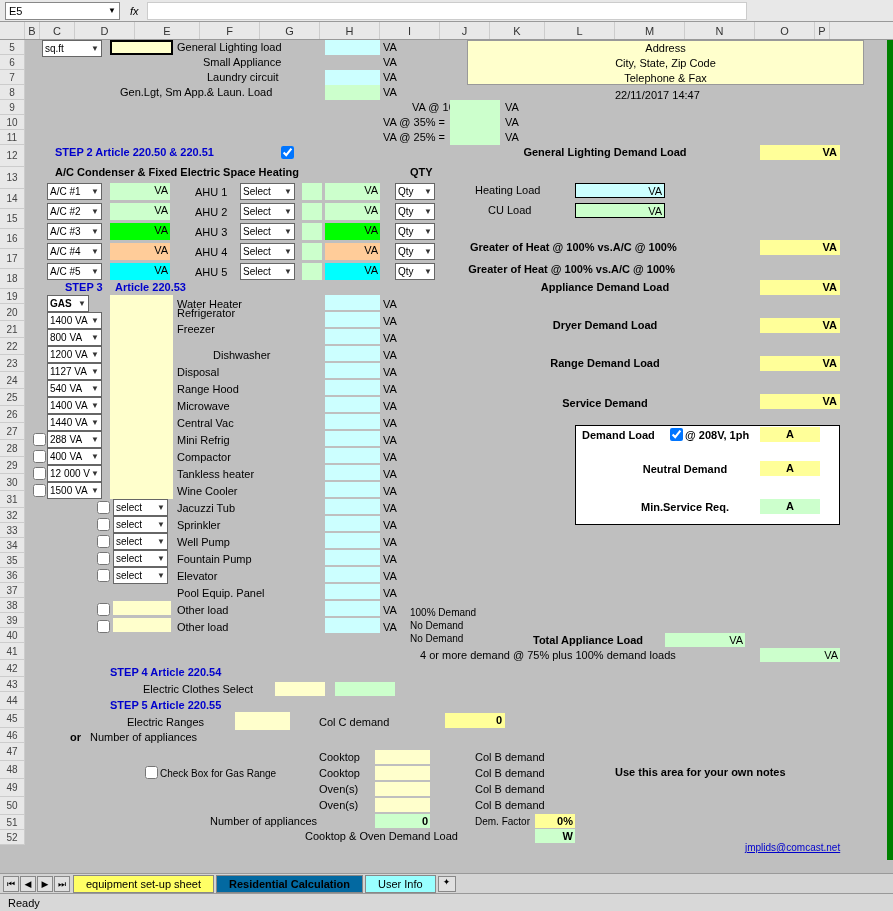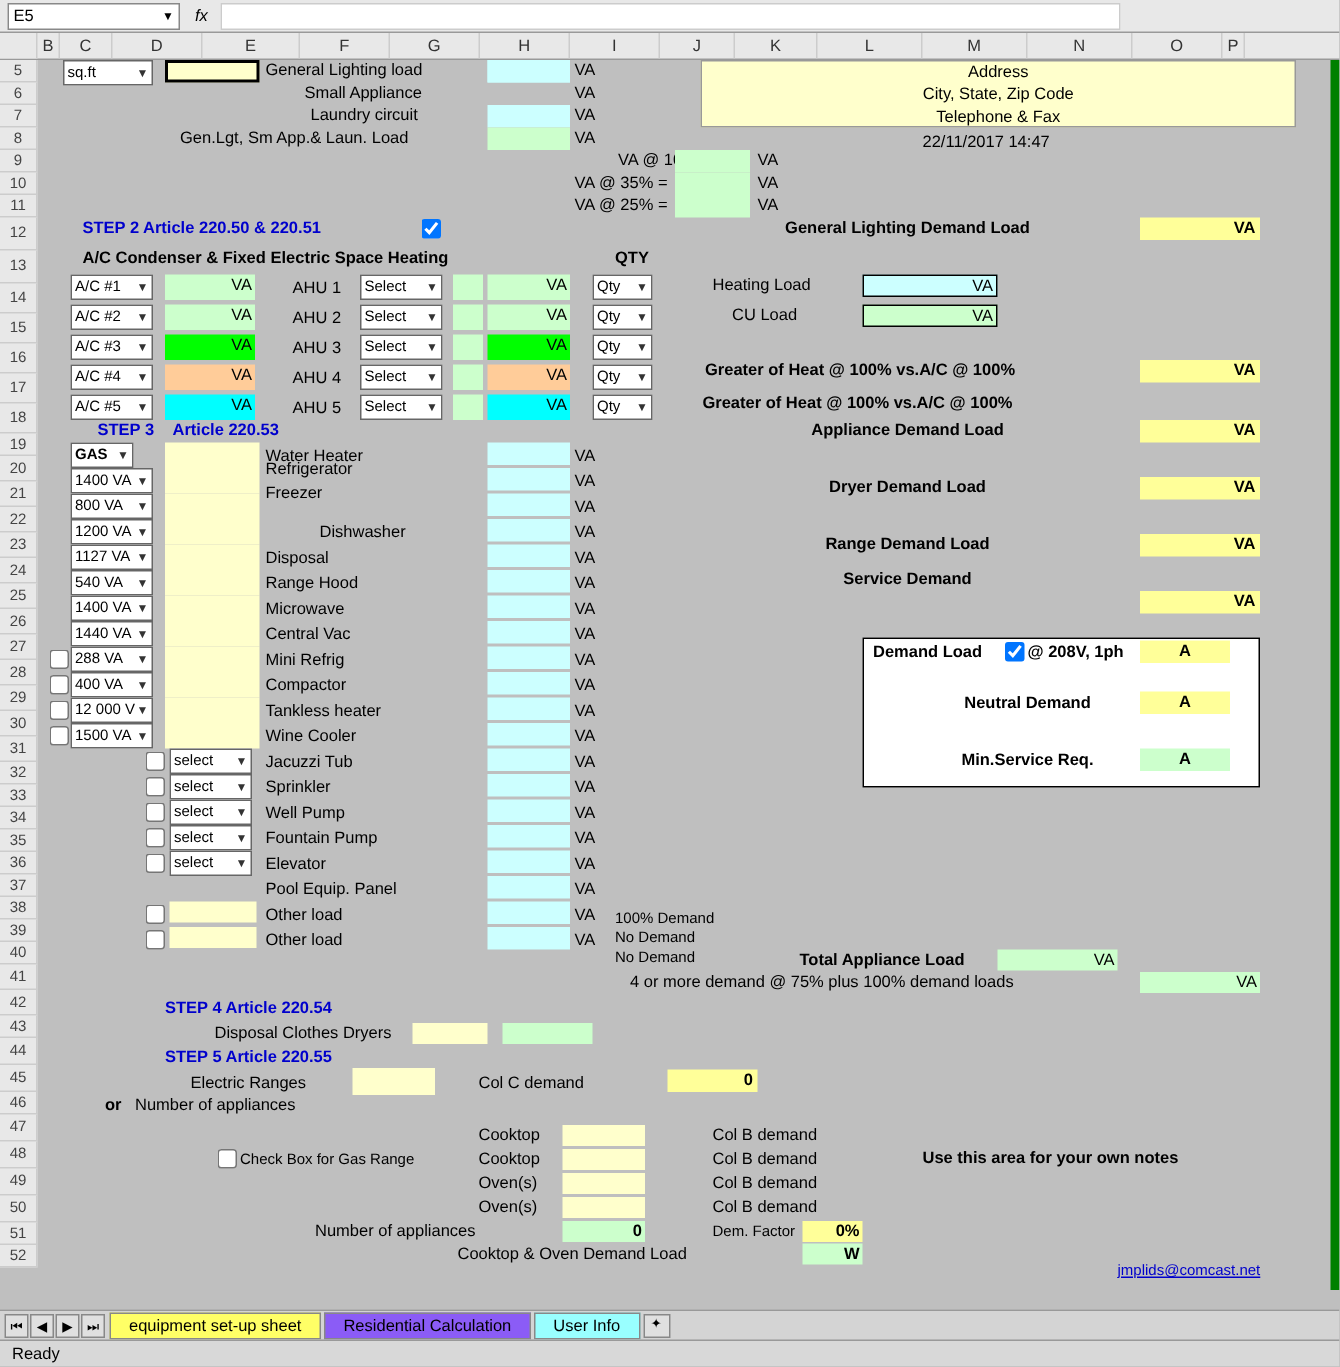--- a/index.html
+++ b/index.html
@@ -42,21 +42,21 @@
 
 .dropdown { position: absolute; height: 17px; background: white; border: 1px solid #666; font-size: 10px; display: flex; align-items: center; justify-content: space-between; padding: 0 2px; }
 .dropdown::after { content: "▼"; font-size: 8px; color: #333; }
 .checkbox { position: absolute; width: 13px; height: 13px; }
 
 
 .sheet-tabs { position: absolute; bottom: 18px; left: 0; right: 0; height: 20px; background: #d4d4d4; display: flex; align-items: center; border-top: 1px solid #999; }
 .nav-btns { display: flex; margin-left: 3px; }
 .nav-btn { width: 16px; height: 16px; background: #e0e0e0; border: 1px solid #888; font-size: 9px; text-align: center; line-height: 14px; margin-right: 1px; cursor: pointer; }
 .tab { padding: 2px 12px; border: 1px solid #888; font-size: 11px; margin-left: 2px; cursor: pointer; }
-.tab.active { background: #8b5cf6; font-weight: normal; }
+.tab.active { background: #0369a1; font-weight: bold; }
 .tab.yellow { background: #ffff66; }
 .tab.cyan { background: #99ffff; }
 .tab-end { width: 18px; height: 16px; background: #e0e0e0; border: 1px solid #888; text-align: center; font-size: 9px; margin-left: 2px; }
 
 
 .status-bar { position: absolute; bottom: 0; left: 0; right: 0; height: 18px; background: #d8d8d8; border-top: 1px solid #999; padding-left: 8px; font-size: 11px; line-height: 18px; }
 
 .right-border { position: absolute; right: 0; top: 40px; width: 6px; height: 820px; background: #008000; }
 
 a.email { color: #0000cc; text-decoration: underline; font-size: 10px; }
@@ -434,21 +434,21 @@
                <div class="cell lightyellow-bg" style="left:88px; top:578px; width:58px; height:14px;"></div>
     <div class="cell" style="left:152px; top:580px;">Other load</div>
     <div class="cell cyan-bg" style="left:300px; top:578px; width:55px; height:15px;"></div>
     <div class="cell" style="left:358px; top:580px;">VA</div>
   </div>
 
     <div class="cell bold center" style="left:480px; top:278px; width:200px;">Dryer Demand Load</div>
     <div class="cell yellow-bg bold right" style="left:735px; top:278px; width:80px; height:15px; padding-right:3px;">VA</div>
     <div class="cell bold center" style="left:480px; top:316px; width:200px;">Range Demand Load</div>
     <div class="cell yellow-bg bold right" style="left:735px; top:316px; width:80px; height:15px; padding-right:3px;">VA</div>
-    <div class="cell bold center" style="left:480px; top:339px; width:200px;">Service Demand</div>
+    <div class="cell bold center" style="left:480px; top:356px; width:200px;">Service Demand</div>
     <div class="cell yellow-bg bold right" style="left:735px; top:354px; width:80px; height:15px; padding-right:3px;">VA</div>
 
     <div class="cell white-bg" style="left:550px; top:385px; width:265px; height:100px; border:1px solid #000;"></div>
     <div class="cell bold" style="left:557px; top:388px;">Demand Load</div>
     <input type="checkbox" checked="" class="checkbox" style="left: 645px; top: 388px;">
     <div class="cell bold" style="left:660px; top:388px;">@ 208V, 1ph</div>
     <div class="cell yellow-bg bold center" style="left:735px; top:387px; width:60px; height:15px;">A</div>
     <div class="cell bold center" style="left:590px; top:422px; width:140px;">Neutral Demand</div>
     <div class="cell yellow-bg bold center" style="left:735px; top:421px; width:60px; height:15px;">A</div>
     <div class="cell bold center" style="left:590px; top:460px; width:140px;">Min.Service Req.</div>
@@ -457,21 +457,21 @@
     <div class="cell" style="left:385px; top:565px; font-size:10px;">100% Demand</div>
     <div class="cell" style="left:385px; top:578px; font-size:10px;">No Demand</div>
     <div class="cell" style="left:385px; top:591px; font-size:10px;">No Demand</div>
 
     <div class="cell bold" style="left:508px; top:593px;">Total Appliance Load</div>
     <div class="cell lightgreen-bg right" style="left:640px; top:593px; width:80px; height:14px; padding-right:2px;">VA</div>
     <div class="cell" style="left:395px; top:608px;">4 or more demand @ 75% plus 100% demand loads</div>
     <div class="cell lightgreen-bg right" style="left:735px; top:608px; width:80px; height:14px; padding-right:2px;">VA</div>
 
     <div class="cell bold blue-text" style="left:85px; top:625px;">STEP  4   Article 220.54</div>
-    <div class="cell" style="left:118px; top:642px;">Disposal Clothes Dryers</div>
+    <div class="cell" style="left:118px; top:642px;">Electric Clothes Select</div>
     <div class="cell lightyellow-bg" style="left:250px; top:642px; width:50px; height:14px;"></div>
     <div class="cell lightgreen-bg" style="left:310px; top:642px; width:60px; height:14px;"></div>
 
     <div class="cell bold blue-text" style="left:85px; top:658px;">STEP  5   Article 220.55</div>
     <div class="cell" style="left:102px; top:675px;">Electric Ranges</div>
     <div class="cell lightyellow-bg" style="left:210px; top:672px; width:55px; height:18px;"></div>
     <div class="cell" style="left:294px; top:675px;">Col  C demand</div>
     <div class="cell yellow-bg bold right" style="left:420px; top:673px; width:60px; height:15px; padding-right:3px;">0</div>
     <div class="cell bold" style="left:45px; top:690px;">or</div>
     <div class="cell" style="left:65px; top:690px;">Number of appliances</div>

